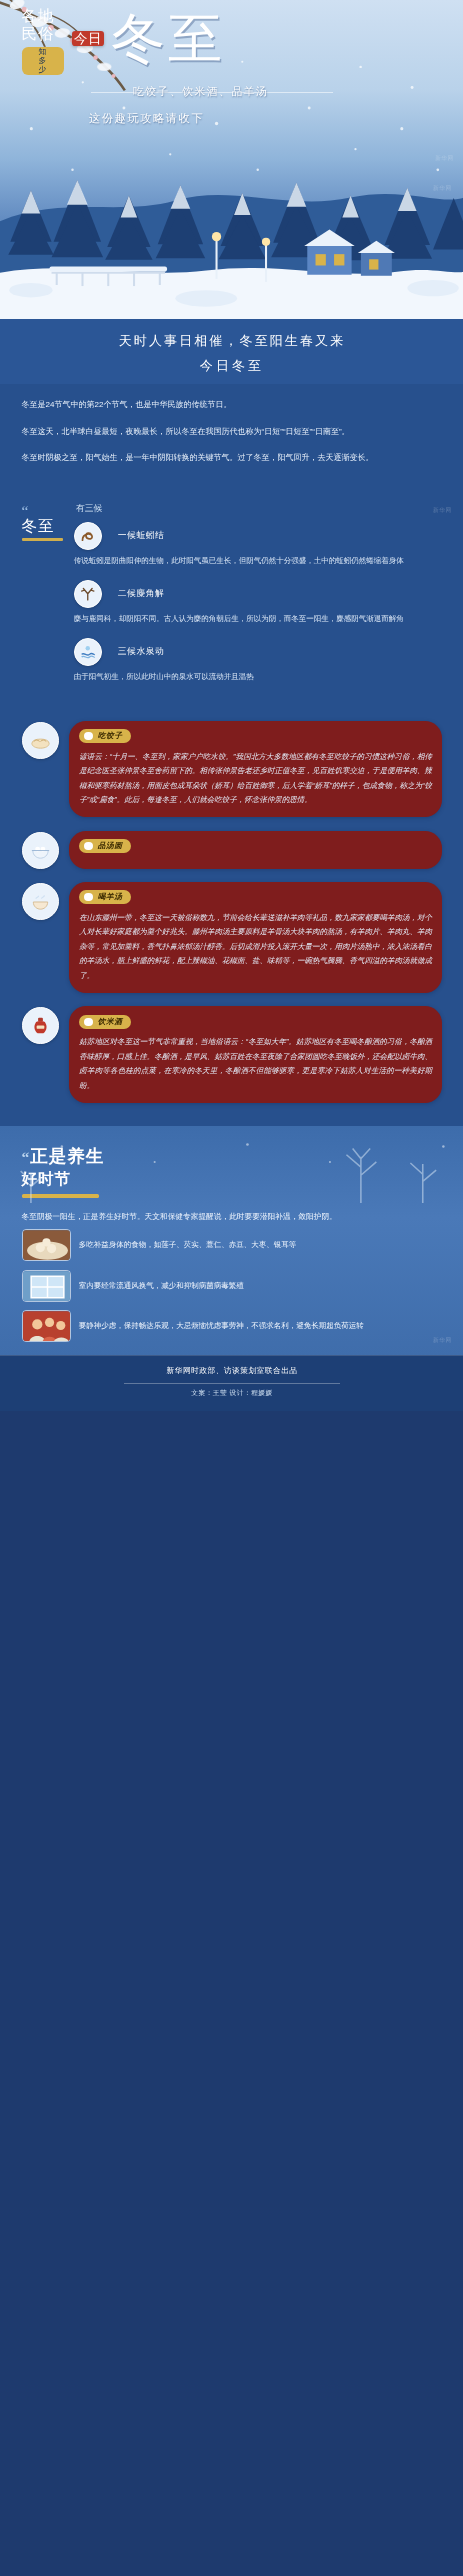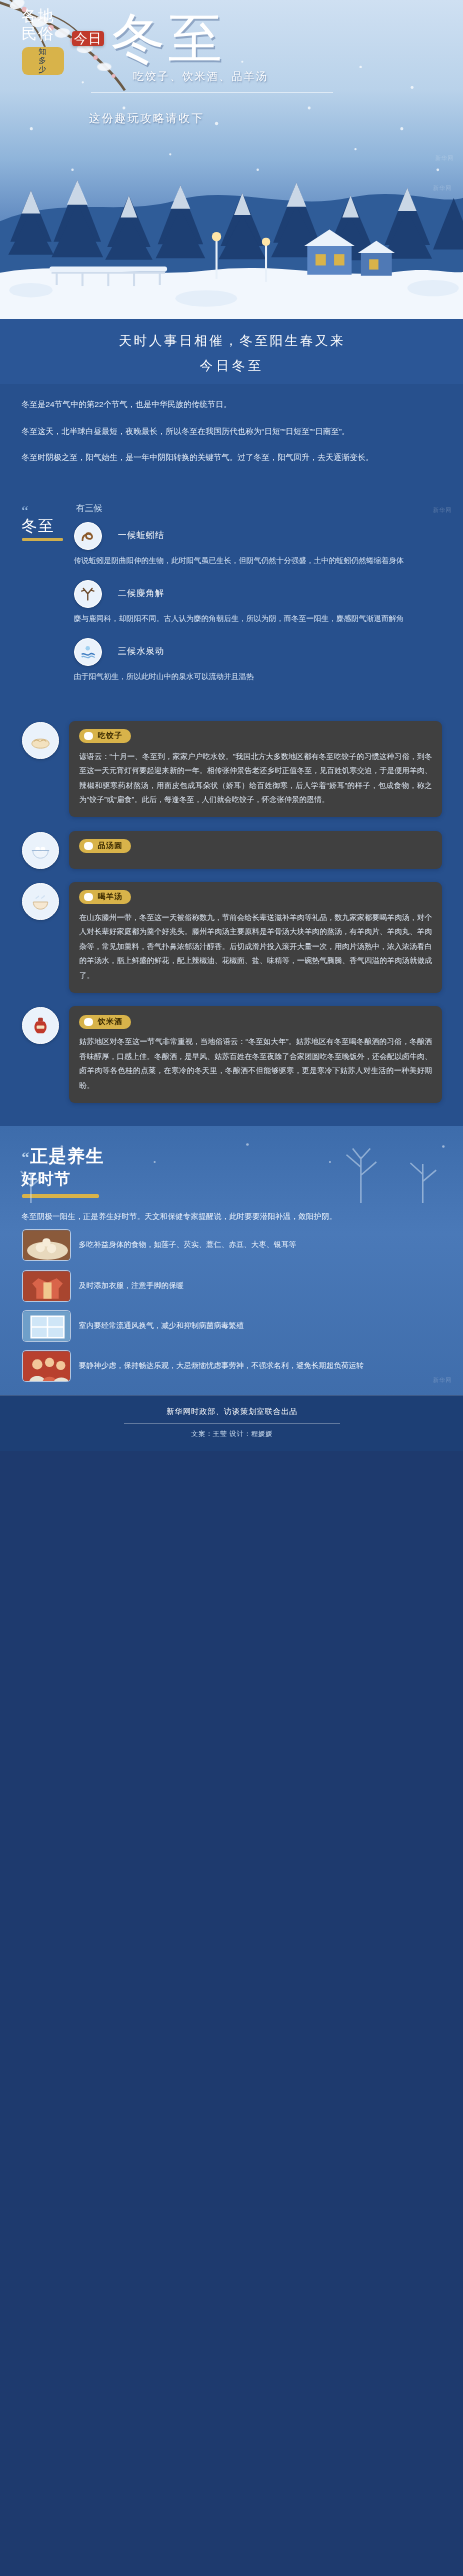--- a/index.html
+++ b/index.html
@@ -36,21 +36,21 @@
     font-size: 54px; line-height: 1;
     color: #fff;
     text-shadow: 1.5px 2.1px 0 rgba(40,70,120,.35);
     letter-spacing: 3.1px;
   }
   .hero-sub1, .hero-sub2 {
     position: absolute; left: 93px;
     color: #fff; font-size: 10.8px; letter-spacing: 1.5px;
     text-shadow: 0.5px 1px 1.5px rgba(30,60,110,.5);
   }
-  .hero-sub1 { top: 70px; padding-left: 40px; }
+  .hero-sub1 { top: 85px; padding-left: 40px; }
   .hero-sub2 { top: 111px; left: 89px; font-size: 11.3px; }
   .hero-rule {
     position: absolute; left: 91px; top: 92px; width: 242px; height: 0.5px;
     background: rgba(255,255,255,.55);
   }
 
   
   .scene { position: absolute; left: 0; bottom: 0; width: 464px; height: 175px; }
 
   
@@ -113,25 +113,26 @@
   .item-title { font-size: 8.8px; color: #ffffff; letter-spacing: 0.5px; }
   .item-body {
     font-size: 7.5px; line-height: 1.95; color: #dce8f7;
     padding-left: 0; text-align: justify;
   }
 
   
   .sec2 { background: #27508d; padding: 3.1px 0 10.3px; }
   .card {
     margin: 0 21.6px 13.4px 69px;
-    background: #404040;
-    border-radius: 6px;
+    background: #7f1d1d;
+    border-radius: 17px;
     padding: 8.2px 10.3px 9.3px;
     box-shadow: 0 1px 4.1px rgba(10,30,70,.3);
     position: relative;
+    font-style: italic;
   }
   .card-tag {
     display: inline-flex; align-items: center; gap: 5.2px;
     background: #d8b34a; color: #3a2a00;
     font-size: 7.7px; font-weight: bold; letter-spacing: 0.5px;
     border-radius: 7.2px; padding: 2.1px 8.2px 2.1px 5.2px;
     margin-bottom: 6.2px;
   }
   .card-tag .dot {
     width: 8.2px; height: 8.2px; border-radius: 50%; background: #fff;
@@ -411,21 +412,21 @@
       <div class="card-icon">
         <svg viewBox="0 0 48 48" width="23" height="23">
             <path d="M6 30 C6 18, 42 18, 42 30 C42 36, 34 40, 24 40 C14 40, 6 36, 6 30 Z" fill="#f3e2c0" stroke="#d9bf8f" stroke-width="2"></path>
             <path d="M10 26 C14 22,18 22,22 26 M24 26 C28 22,32 22,36 26" stroke="#cba96f" stroke-width="2" fill="none"></path>
           </svg>
       </div>
       <div class="card-tag">
         <span class="dot"></span>
         <span>吃饺子</span>
       </div>
-      <p>谚语云：“十月一、冬至到，家家户户吃水饺。”我国北方大多数地区都有冬至吃饺子的习惯这种习俗，到冬至这一天元宵灯何要起迎来新的一年。相传张仲景告老还乡时正值冬至，见百姓饥寒交迫，于是便用羊肉、辣椒和驱寒药材熬汤，用面皮包成耳朵状（娇耳）给百姓御寒，后人学着“娇耳”的样子，包成食物，称之为“饺子”或“扁食”。此后，每逢冬至，人们就会吃饺子，怀念张仲景的恩情。</p>
+      <p>谚语云：“十月一、冬至到，家家户户吃水饺。”我国北方大多数地区都有冬至吃饺子的习惯这种习俗，相传是纪念医圣张仲景冬至舍药留下的。相传张仲景告老还乡时正值冬至，见百姓饥寒交迫，于是便用羊肉、辣椒和驱寒药材熬汤，用面皮包成耳朵状（娇耳）给百姓御寒，后人学着“娇耳”的样子，包成食物，称之为“饺子”或“扁食”。此后，每逢冬至，人们就会吃饺子，怀念张仲景的恩情。</p>
     </div>
 
     <div class="card">
       <div class="card-icon">
         <svg viewBox="0 0 48 48" width="23" height="23">
             <path d="M8 24 L40 24 C40 34, 32 40, 24 40 C16 40, 8 34, 8 24 Z" fill="#eef4fb" stroke="#bcd0e6" stroke-width="2"></path>
             <circle cx="18" cy="21" r="5" fill="#fff"></circle>
             <circle cx="29" cy="21" r="5" fill="#fff"></circle>
             <path d="M6 24 L42 24" stroke="#9db8d6" stroke-width="2"></path>
           </svg>
@@ -499,30 +500,20 @@
             <rect width="96" height="62" fill="#8a5a3b"></rect>
             <ellipse cx="48" cy="40" rx="40" ry="18" fill="#e8d9bd"></ellipse>
             <circle cx="34" cy="34" r="9" fill="#f6ecd8"></circle>
             <circle cx="56" cy="36" r="9" fill="#f6ecd8"></circle>
             <circle cx="46" cy="24" r="8" fill="#f6ecd8"></circle>
           </svg>
       </div>
       <div class="txt">多吃补益身体的食物，如莲子、芡实、薏仁、赤豆、大枣、银耳等</div>
     </div>
 
-    <div class="tip">
-      <div class="thumb">
-        <svg viewBox="0 0 96 62" width="49" height="32">
-            <rect width="96" height="62" fill="#a8452f"></rect>
-            <path d="M30 14 L48 22 L66 14 L78 24 L70 34 L70 54 L26 54 L26 34 L18 24 Z" fill="#d9644a"></path>
-            <rect x="40" y="22" width="16" height="32" fill="#f0c98f"></rect>
-          </svg>
-      </div>
-      <div class="txt">及时添加衣服，注意手脚的保暖</div>
-    </div>
 
     <div class="tip">
       <div class="thumb">
         <svg viewBox="0 0 96 62" width="49" height="32">
             <rect width="96" height="62" fill="#6f9fc9"></rect>
             <rect x="16" y="10" width="64" height="42" fill="#cfe6f7" stroke="#fff" stroke-width="3"></rect>
             <path d="M48 10 L48 52 M16 31 L80 31" stroke="#fff" stroke-width="3"></path>
           </svg>
       </div>
       <div class="txt">室内要经常流通风换气，减少和抑制病菌病毒繁殖</div>

